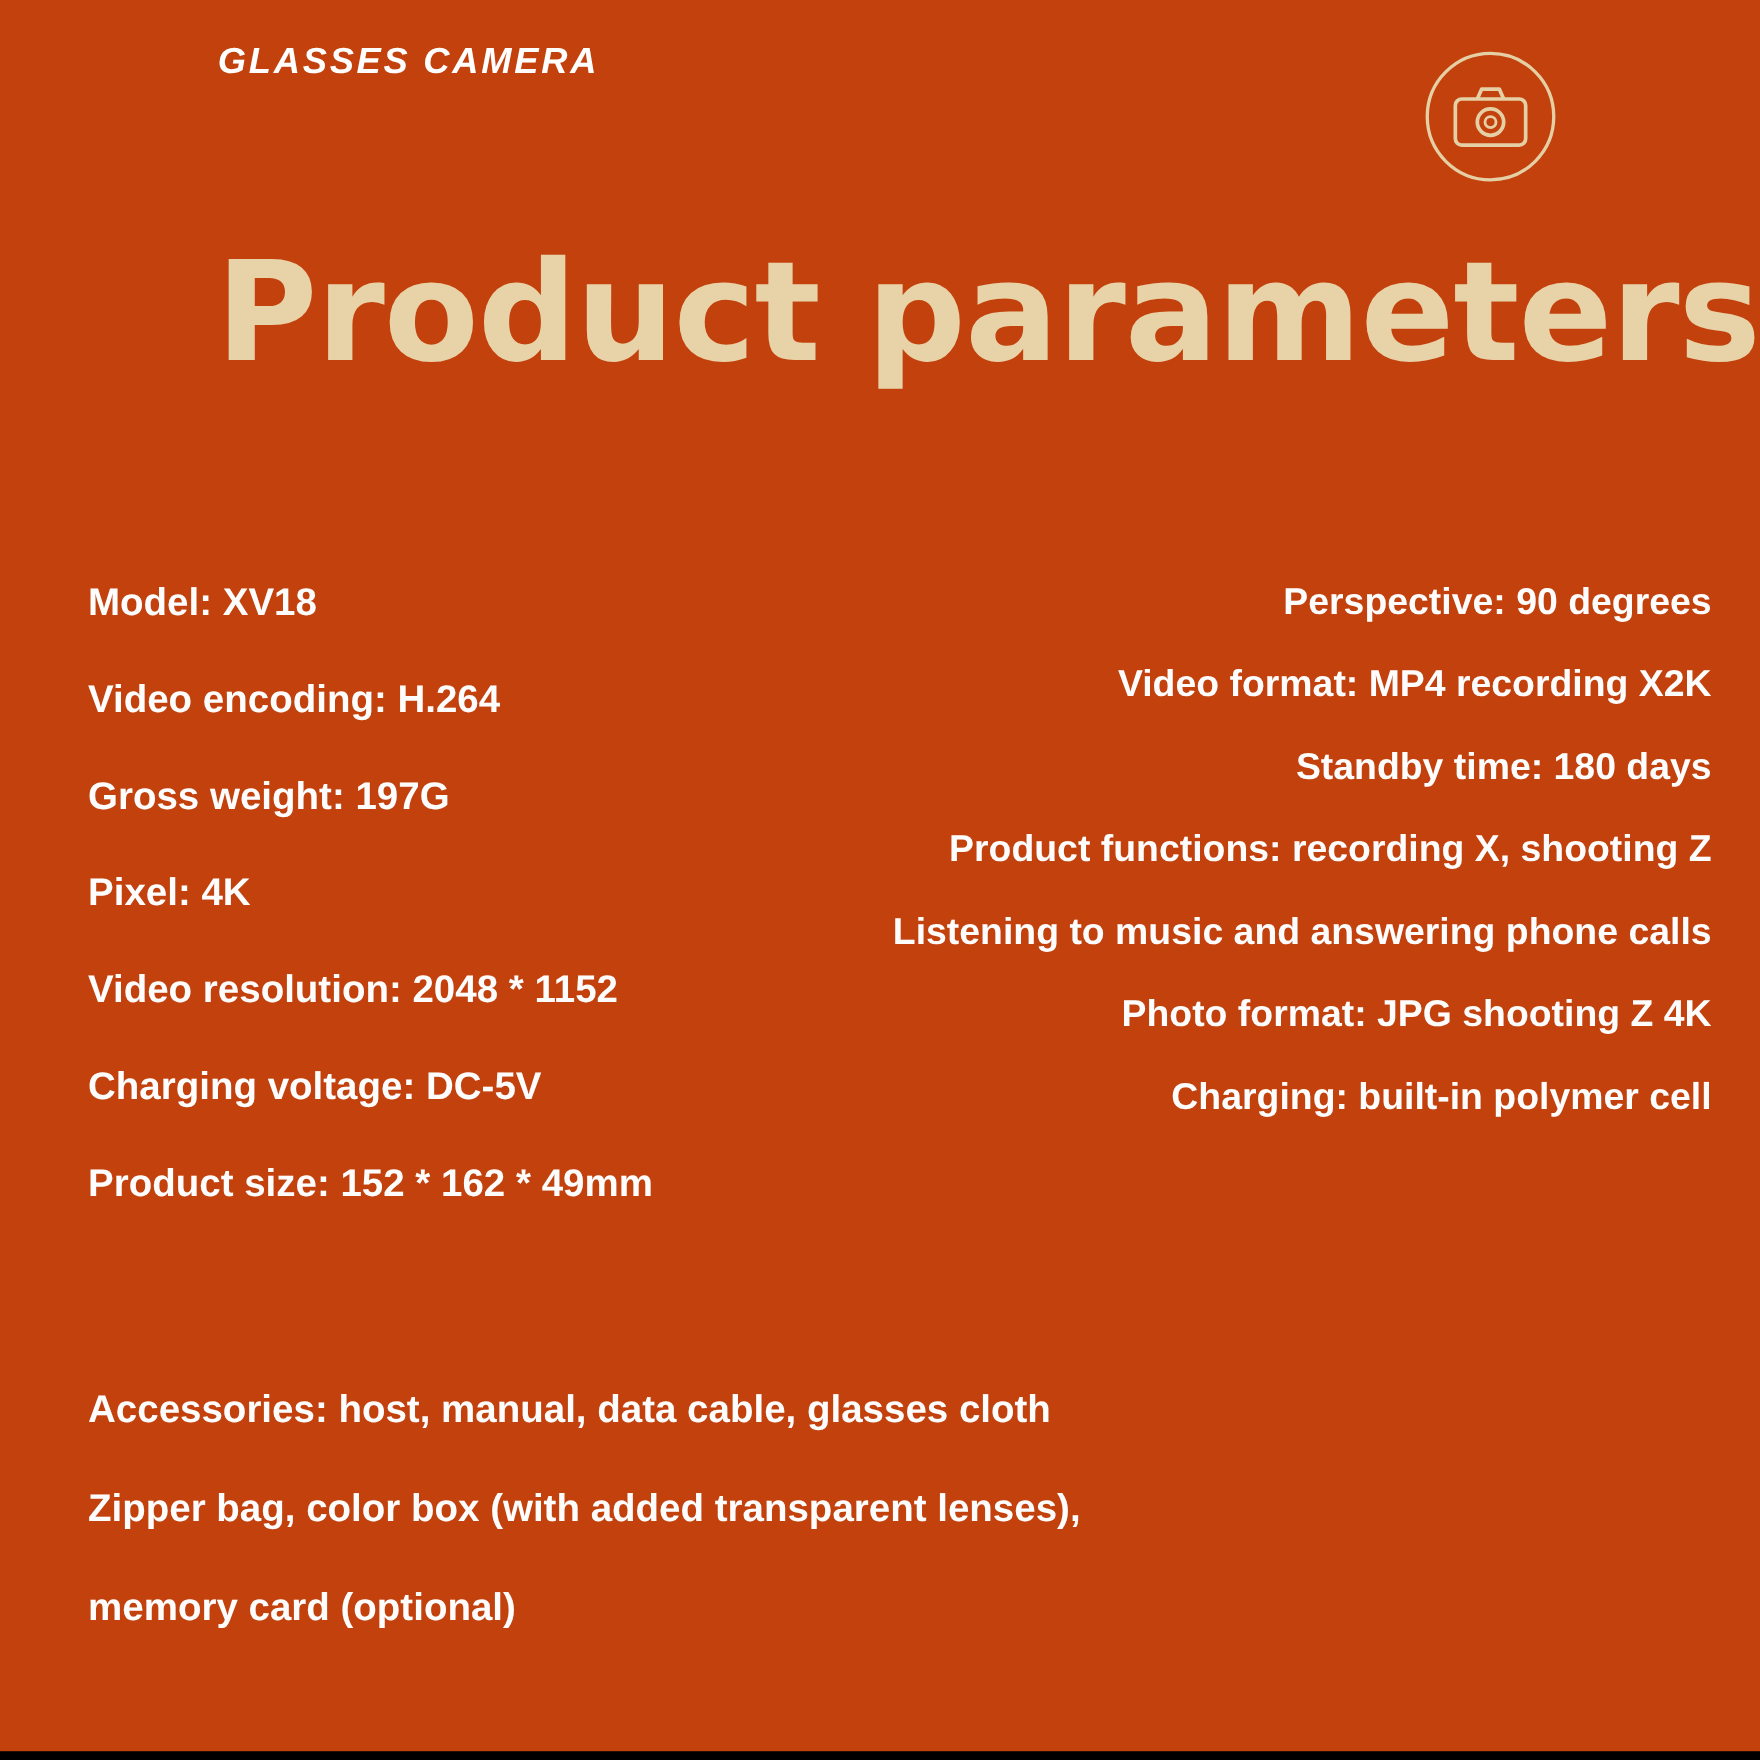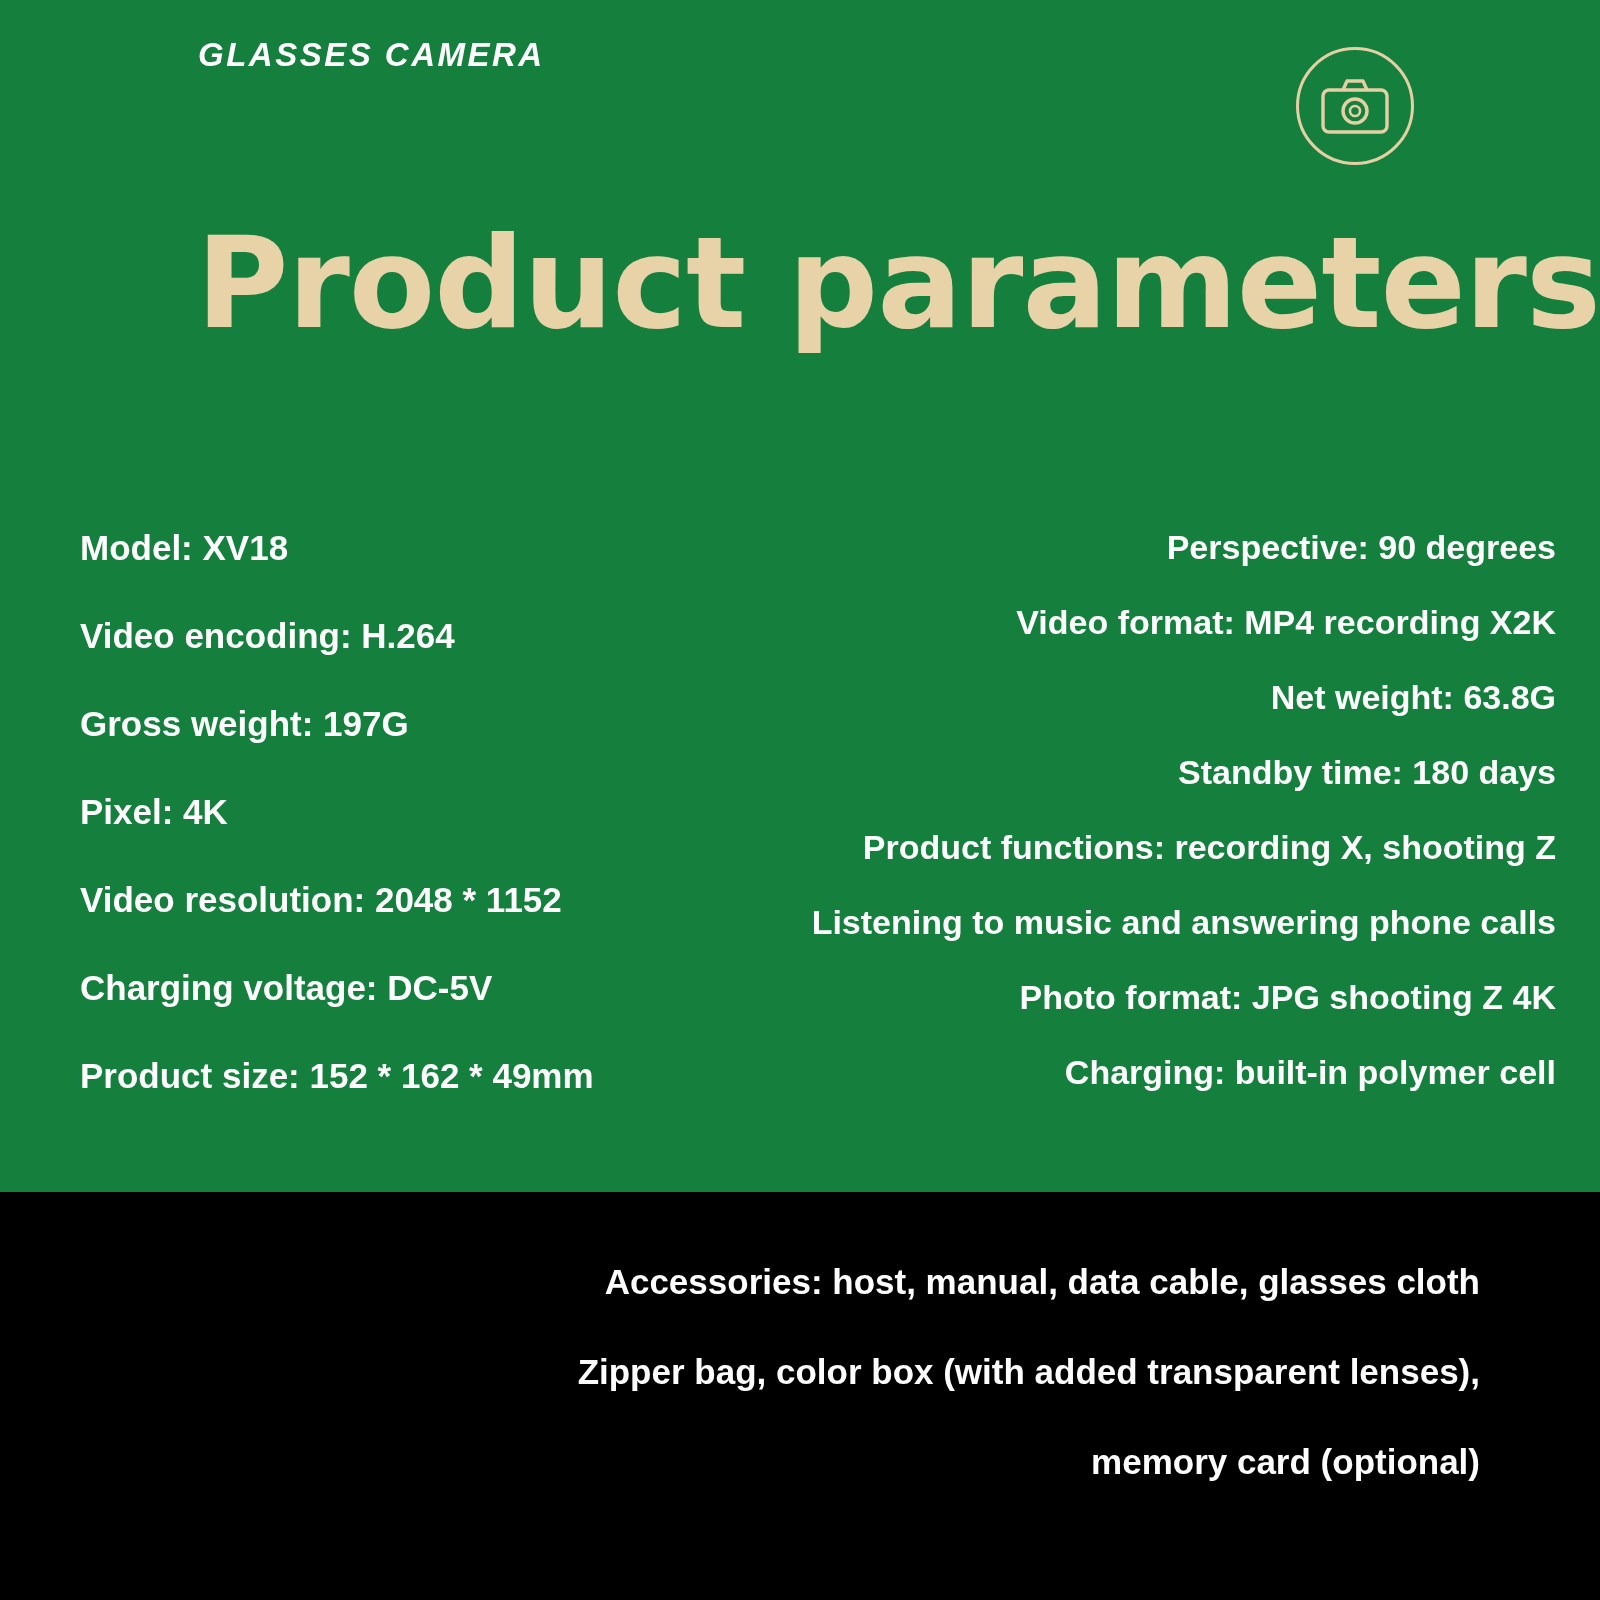--- a/index.html
+++ b/index.html
@@ -12,22 +12,22 @@
     height: 1600px;
     overflow: hidden;
     font-family: "Liberation Sans", sans-serif;
     color: #ffffff;
     position: relative;
   }
 
   .page {
     position: relative;
     width: 1600px;
-    height: 1192px;
-    background: #15803d;
+    height: 1592px;
+    background: #c2410c;
   }
 
   
   .brand {
     position: absolute;
     left: 198px;
     top: 36px;
     font-size: 33px;
     font-weight: 700;
     font-style: italic;
@@ -111,21 +111,20 @@
   .footer-lines {
     position: absolute;
     left: 80px;
     top: 1262px;
     width: 1400px;
   }
   .footer-lines .spec-line {
     font-size: 35px;
     margin-bottom: 50px;
     white-space: nowrap;
-    text-align: right;
   }
   .footer-lines .spec-line:last-child {
     margin-bottom: 11px;
   }
 </style>
 </head>
 <body>
 
 <div class="page">
 
@@ -150,21 +149,20 @@
       <div class="spec-line">Gross weight: 197G</div>
       <div class="spec-line">Pixel: 4K</div>
       <div class="spec-line">Video resolution: 2048 * 1152</div>
       <div class="spec-line">Charging voltage: DC-5V</div>
       <div class="spec-line">Product size: 152 * 162 * 49mm</div>
     </div>
 
     <div class="col col-right">
       <div class="spec-line">Perspective: 90 degrees</div>
       <div class="spec-line">Video format: MP4 recording X2K</div>
-      <div class="spec-line">Net weight: 63.8G</div>
       <div class="spec-line">Standby time: 180 days</div>
       <div class="spec-line">Product functions: recording X, shooting Z</div>
       <div class="spec-line">Listening to music and answering phone calls</div>
       <div class="spec-line">Photo format: JPG shooting Z 4K</div>
       <div class="spec-line">Charging: built-in polymer cell</div>
     </div>
 
   </div>
 
   <div class="footer-lines">

